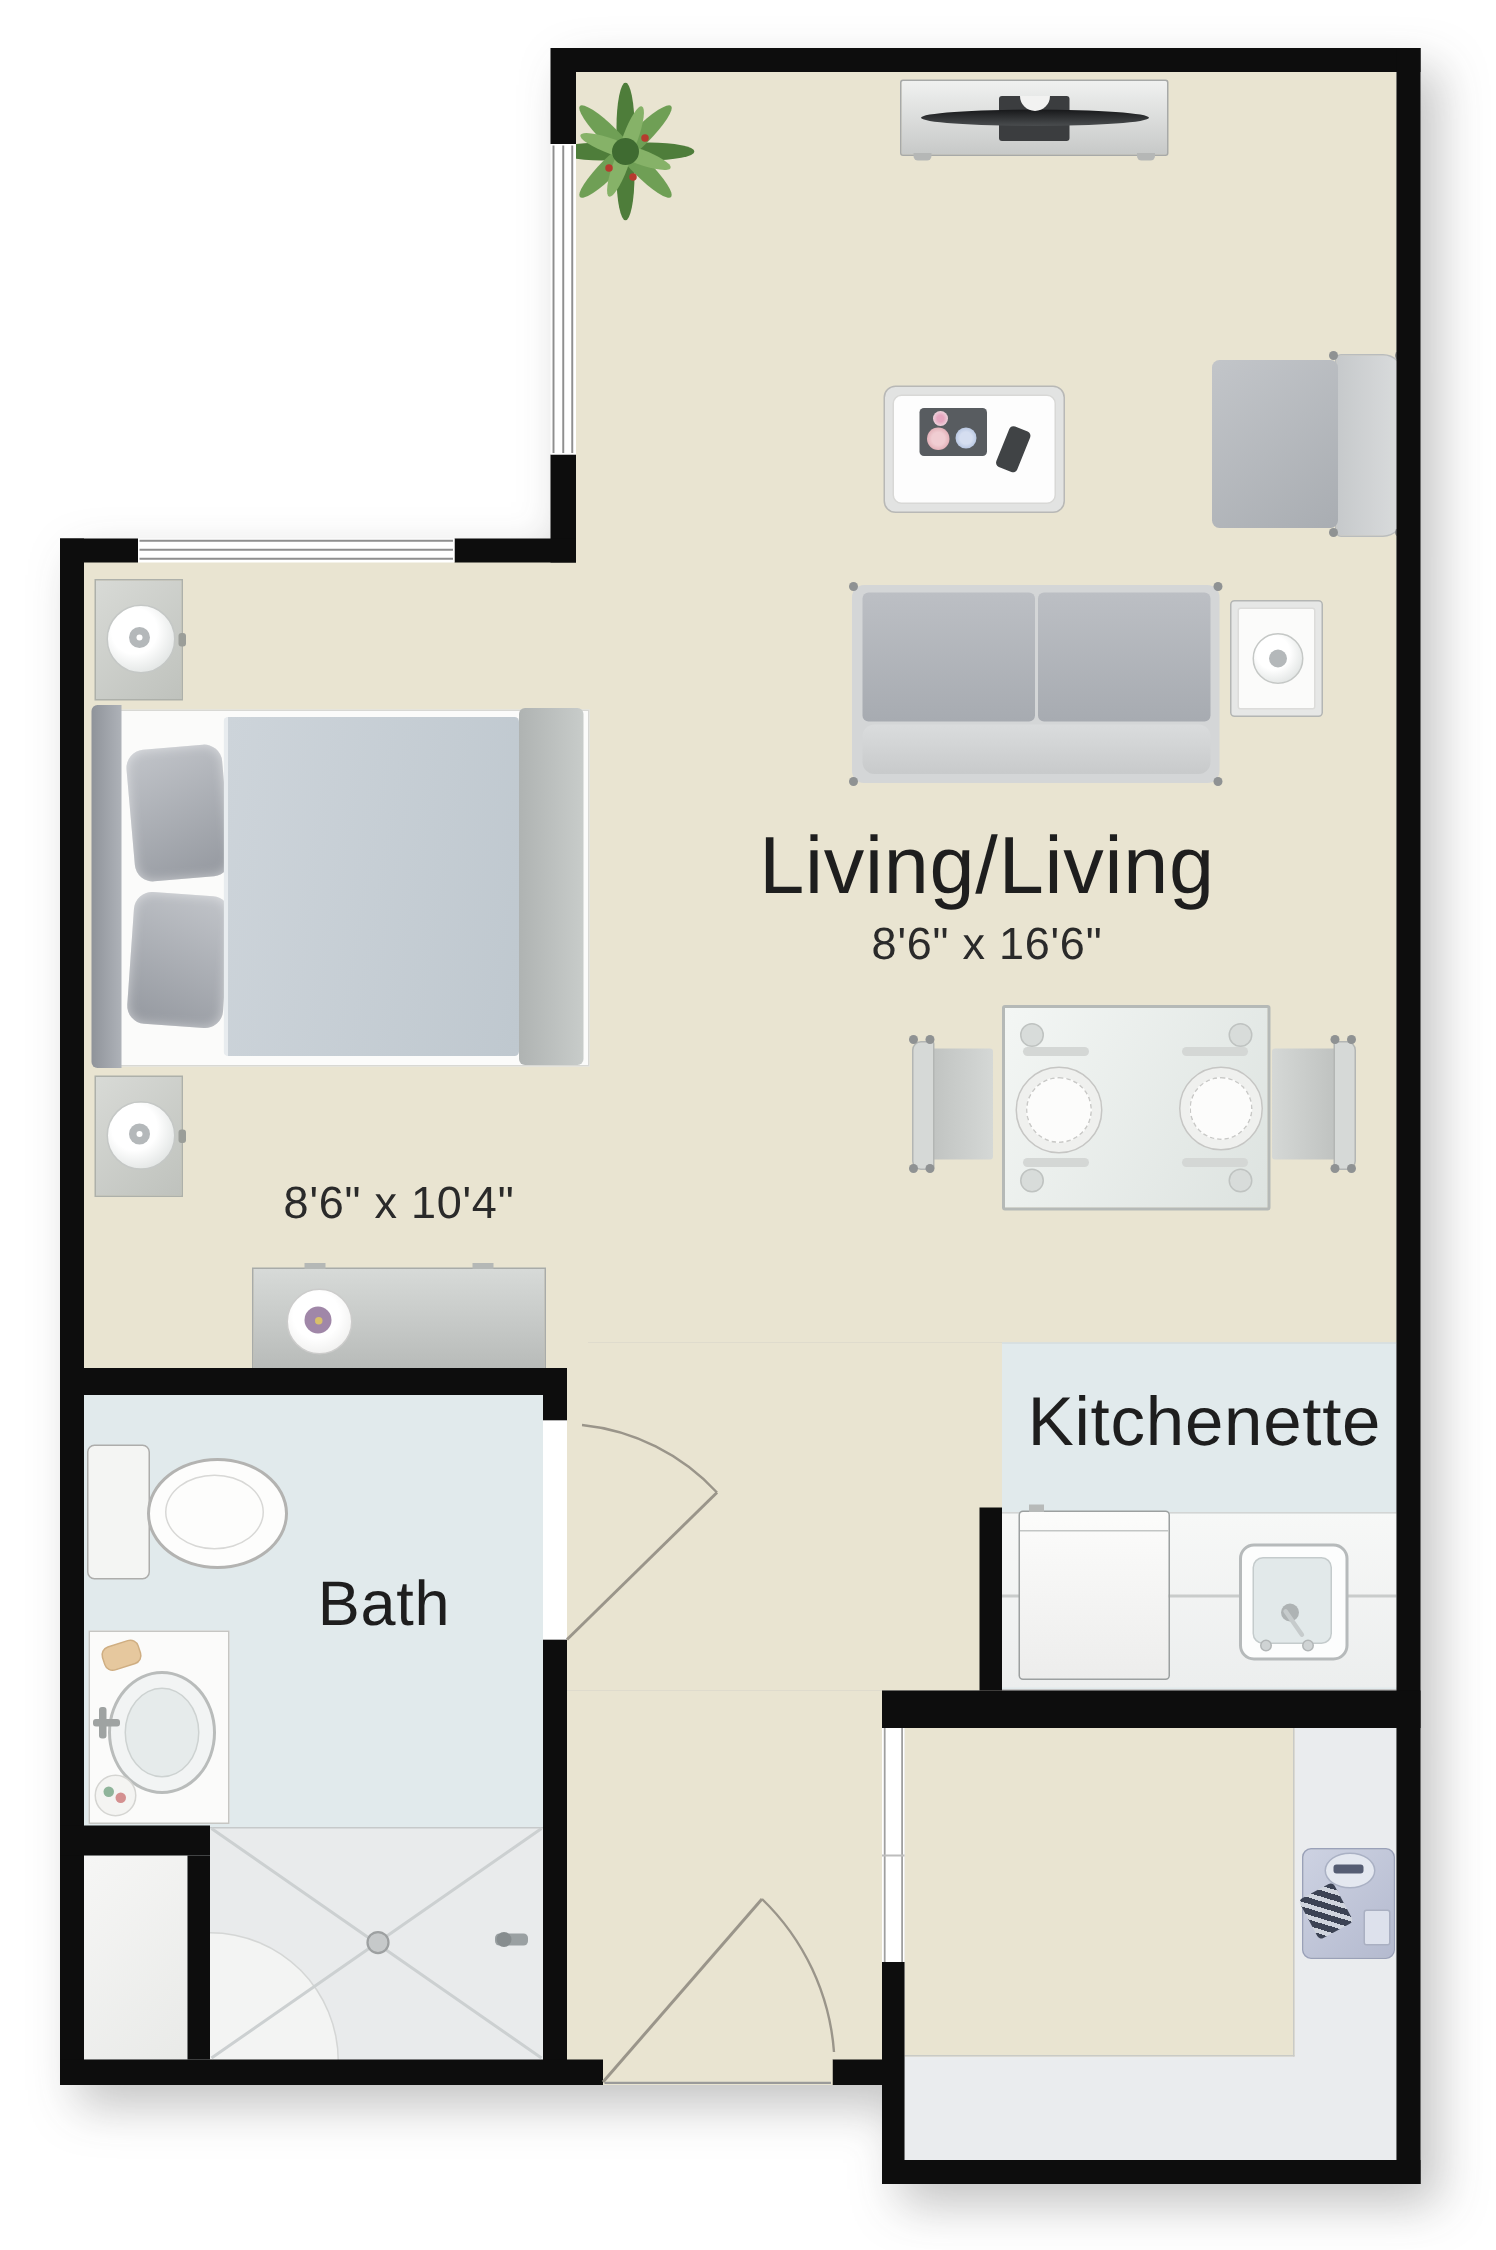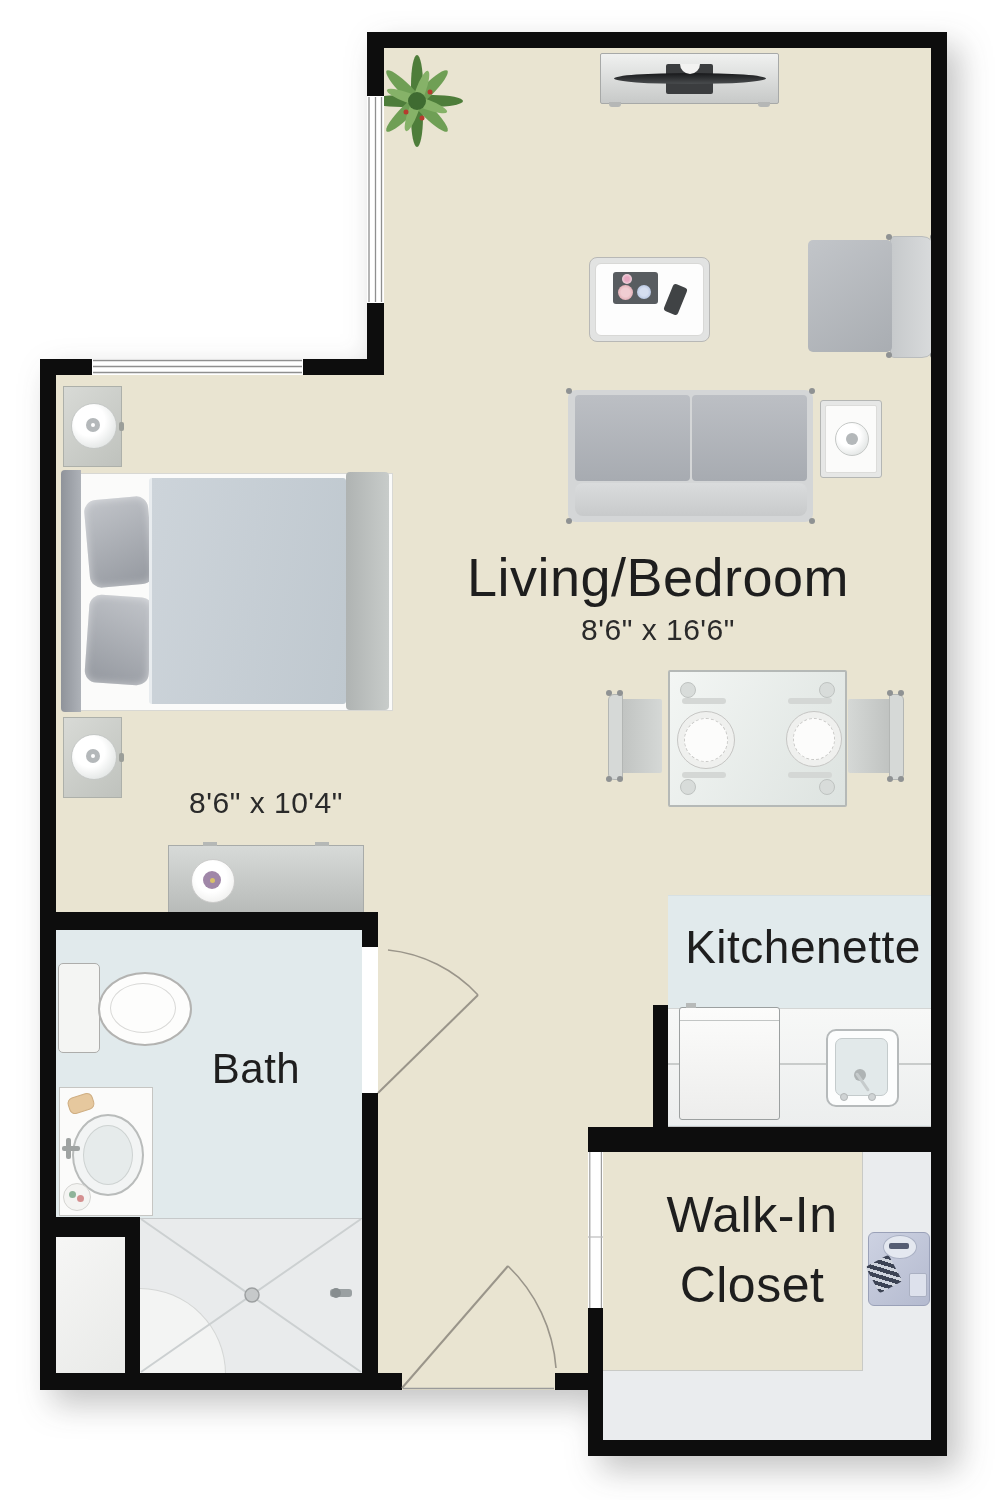--- a/index.html
+++ b/index.html
@@ -257,24 +257,20 @@
     <path d="M378 1093 L478 995" stroke="var(--color-door-line,#9a958a)" stroke-width="2" fill="none"></path>
     <path d="M478 995 A142 142 0 0 0 388 950" stroke="var(--color-door-line,#9a958a)" stroke-width="1.6" fill="none"></path>
     <path d="M402 1388 L508 1266" stroke="var(--color-door-line,#9a958a)" stroke-width="2" fill="none"></path>
     <path d="M508 1266 A158 158 0 0 1 556 1368" stroke="var(--color-door-line,#9a958a)" stroke-width="1.6" fill="none"></path>
     <path d="M141 1219 L361 1372 M361 1219 L141 1372" stroke="#ccd0d1" stroke-width="2" fill="none"></path>
     <circle cx="252" cy="1295" r="7" fill="#c6c9ca" stroke="#9da0a1" stroke-width="1.5"></circle>
     <rect x="330" y="1289" width="22" height="8" rx="3" fill="#9aa0a2"></rect>
     <circle cx="336" cy="1293" r="5" fill="#878d8f"></circle>
   </svg>
 
-  <div class="room-label big-label" style="left:658px;top:546px;">Living/Bedroom</div>
+  <div class="room-label big-label" style="left:658px;top:546px;">Living/Living</div>
   <div class="room-label dim-label" style="left:658px;top:613px;">8'6" x 16'6"</div>
   <div class="room-label dim-label" style="left:266px;top:786px;">8'6" x 10'4"</div>
   <div class="room-label" style="left:256px;top:1045px;font-size:42px;">Bath</div>
   <div class="room-label" style="left:803px;top:920px;font-size:46px;">Kitchenette</div>
-  <div class="room-label closet-label" style="left:752px;top:1180px;">
-    <div>Walk-In</div>
-    <div>Closet</div>
-  </div>
 
  </div>
 </div>
 
 </body></html>

